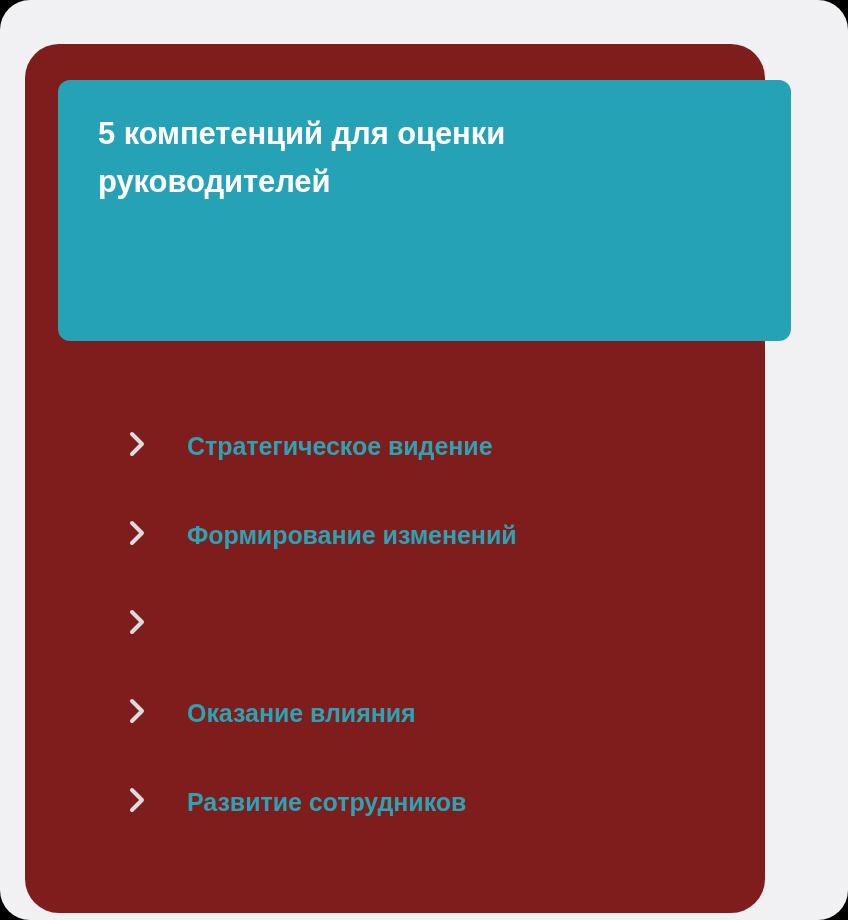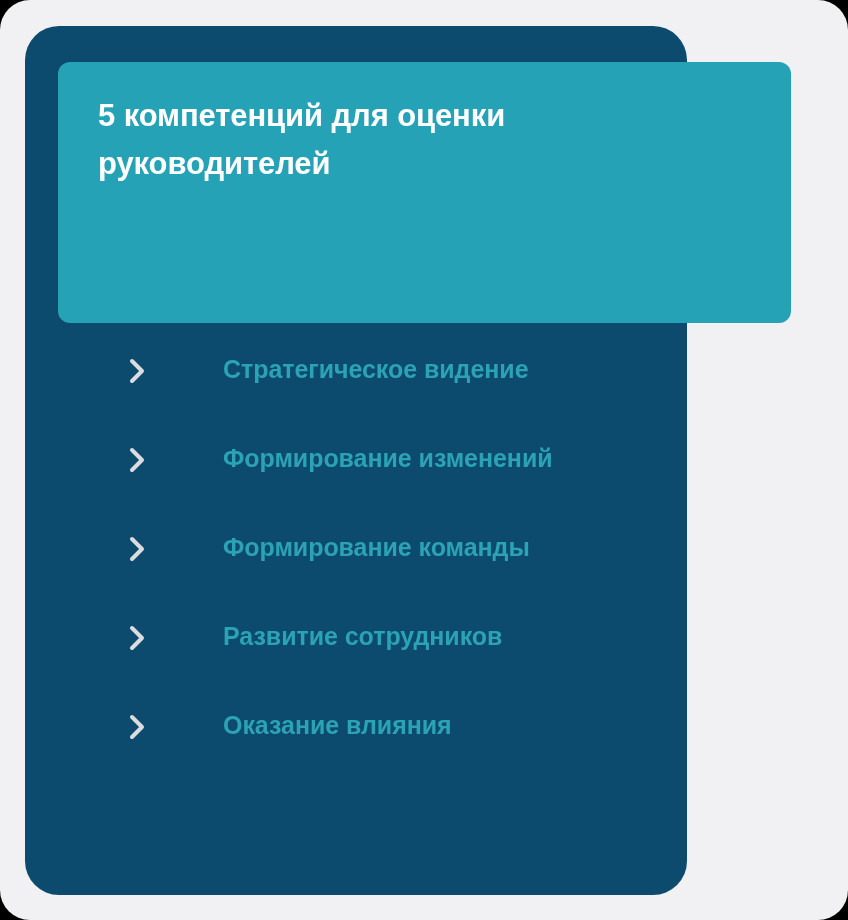--- a/index.html
+++ b/index.html
@@ -22,24 +22,24 @@
     height: 920px;
     background: #F1F1F3;
     border-radius: 30px;
     overflow: hidden;
     box-sizing: border-box;
   }
 
   .card {
     position: absolute;
     left: 25px;
-    top: 26px;
-    width: 662px;
+    top: 44px;
+    width: 740px;
     height: 869px;
-    background: #0c4a6e;
+    background: #7f1d1d;
     border-radius: 34px;
     box-sizing: border-box;
   }
 
   .header-block {
     position: absolute;
     left: 33px;
     top: 36px;
     width: 733px;
     min-height: 261px;
@@ -74,24 +74,23 @@
     left: 33px;
     top: 328px;
     right: 20px;
     margin: 0;
     padding: 0;
     list-style: none;
   }
 
   .competency-item {
     display: flex;
-    align-items: flex-start;
+    align-items: flex-end;
     height: 89px;
     padding-left: 0;
-    gap: 36px;
   }
 
   .chevron-icon {
     flex: 0 0 auto;
     width: 34px;
     height: 34px;
     margin-left: 62px;
     margin-right: 33px;
     display: block;
   }
@@ -141,37 +140,36 @@
         </span>
         <span class="competency-label">Формирование изменений</span>
       </li>
 
       <li class="competency-item">
         <span class="chevron-icon">
           <svg viewBox="0 0 34 34" xmlns="http://www.w3.org/2000/svg" aria-hidden="true">
             <path d="M12 7 L22 17 L12 27" fill="none" stroke="#DCDCDE" stroke-width="4" stroke-linecap="round" stroke-linejoin="round"></path>
           </svg>
         </span>
-        <span class="competency-label">Формирование команды</span>
+      </li>
+
+      <li class="competency-item">
+        <span class="chevron-icon">
+          <svg viewBox="0 0 34 34" xmlns="http://www.w3.org/2000/svg" aria-hidden="true">
+            <path d="M12 7 L22 17 L12 27" fill="none" stroke="#DCDCDE" stroke-width="4" stroke-linecap="round" stroke-linejoin="round"></path>
+          </svg>
+        </span>
+        <span class="competency-label">Оказание влияния</span>
       </li>
 
       <li class="competency-item">
         <span class="chevron-icon">
           <svg viewBox="0 0 34 34" xmlns="http://www.w3.org/2000/svg" aria-hidden="true">
             <path d="M12 7 L22 17 L12 27" fill="none" stroke="#DCDCDE" stroke-width="4" stroke-linecap="round" stroke-linejoin="round"></path>
           </svg>
         </span>
         <span class="competency-label">Развитие сотрудников</span>
       </li>
 
-      <li class="competency-item">
-        <span class="chevron-icon">
-          <svg viewBox="0 0 34 34" xmlns="http://www.w3.org/2000/svg" aria-hidden="true">
-            <path d="M12 7 L22 17 L12 27" fill="none" stroke="#DCDCDE" stroke-width="4" stroke-linecap="round" stroke-linejoin="round"></path>
-          </svg>
-        </span>
-        <span class="competency-label">Оказание влияния</span>
-      </li>
-
     </ul>
 
   </div>
 </div>
 
 </body></html>

